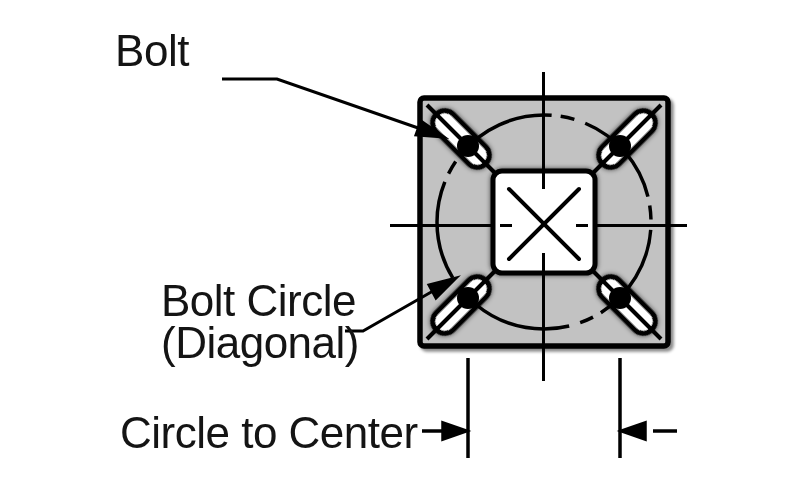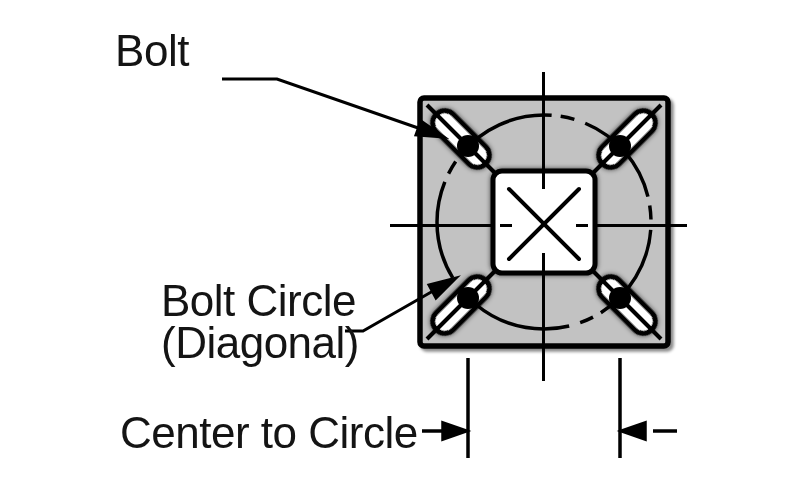--- a/index.html
+++ b/index.html
@@ -101,15 +101,15 @@
 
   <div class="label center" id="label-bolt-diameter">
     <div>Bolt</div>
   </div>
 
   <div class="label center" id="label-bolt-circle">
     <div>Bolt Circle</div>
     <div>(Diagonal)</div>
   </div>
 
-  <div class="label" id="label-center-to-center">Center to Circle</div>
+  <div class="label" id="label-center-to-center">Circle to Center</div>
 
 </div>
 
 </body></html>

